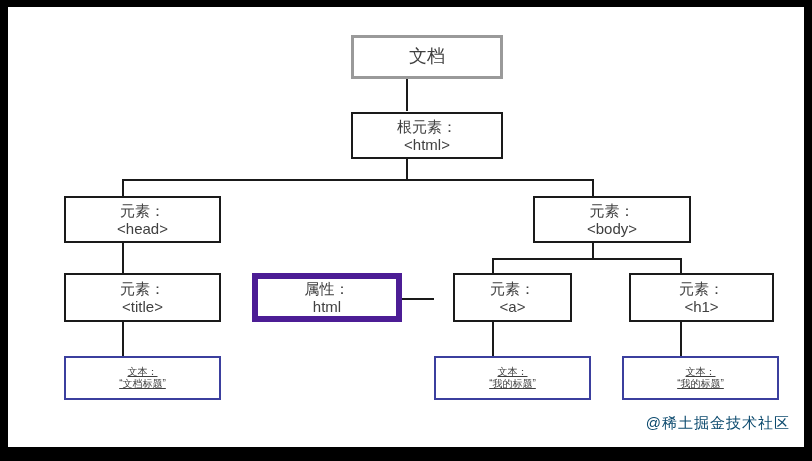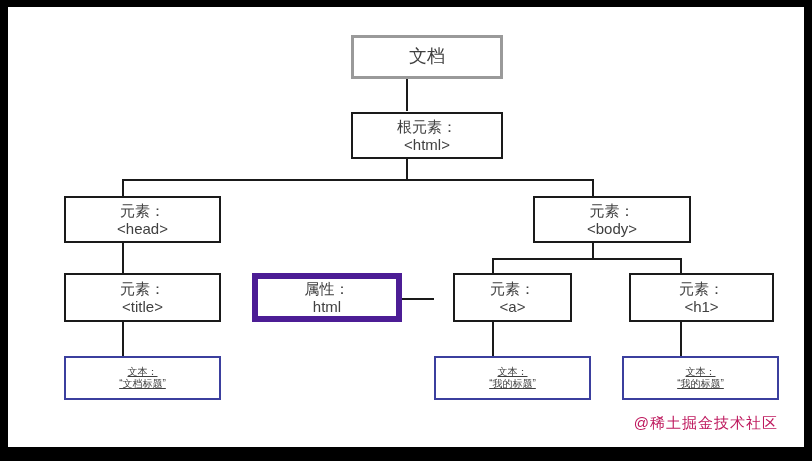--- a/index.html
+++ b/index.html
@@ -59,24 +59,24 @@
     position: absolute;
     background: #1a1a1a;
     z-index: 1;
   }
   .ln.v { width: 2px; }
   .ln.h { height: 2px; }
 
   
   #watermark {
     position: absolute;
-    right: 26px;
+    right: 14px;
     bottom: 14px;
     font-size: 15px;
-    color: #be185d;
+    color: #0c4a6e;
     letter-spacing: 1px;
     white-space: nowrap;
     z-index: 4;
   }
 </style>
 </head>
 <body>
 
 <div id="canvas">
   <div id="sheet">

